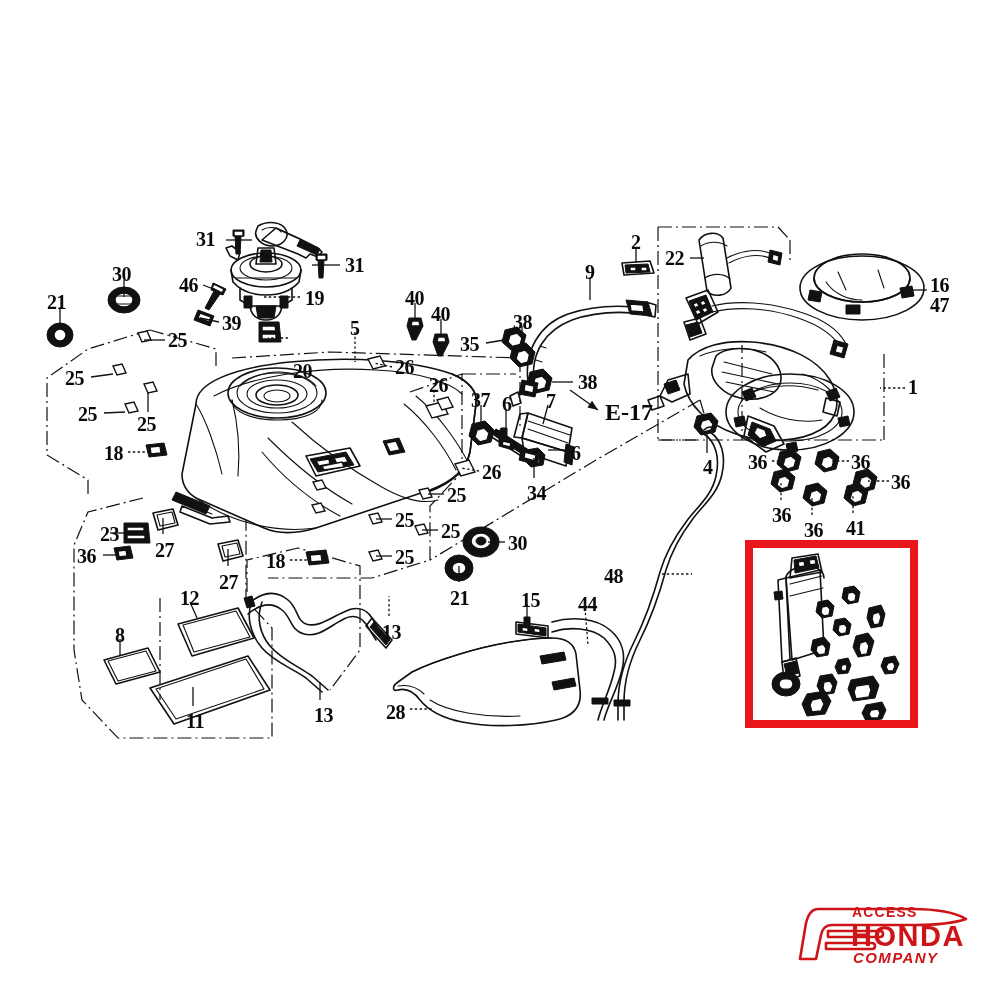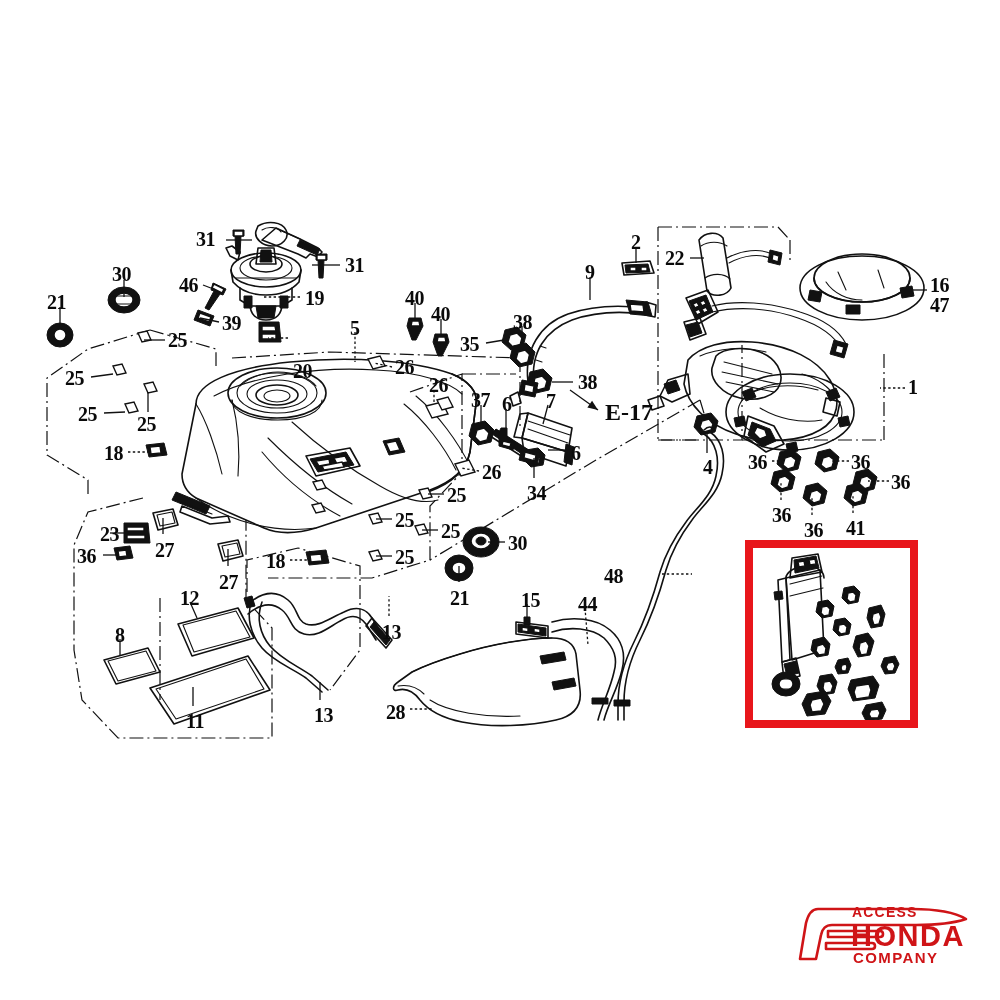--- a/index.html
+++ b/index.html
@@ -29,21 +29,21 @@
     background:transparent;
     box-sizing:border-box;
   }
   #logo{
     position:absolute;
     left:788px;top:893px;width:205px;height:78px;
   }
   .logotext{position:absolute;font-family:"Liberation Sans", sans-serif;font-weight:bold;color:#cf1417;line-height:1;}
   #logo-access{left:64px;top:12px;font-size:14px;letter-spacing:1.2px;}
   #logo-honda{left:63px;top:29px;font-size:29px;letter-spacing:1.5px;}
-  #logo-company{left:65px;top:57px;font-size:15px;letter-spacing:1.4px;}
+  #logo-company{left:65px;top:57px;font-size:15px;letter-spacing:1.4px;font-style:italic;}
 </style>
 </head>
 <body>
 
 <div id="stage">
 
   <svg class="layer" viewBox="0 0 1000 1000">
     <defs>
       <style>
         .ln{fill:none;stroke:#111;stroke-width:1.6;stroke-linecap:round;stroke-linejoin:round;}

